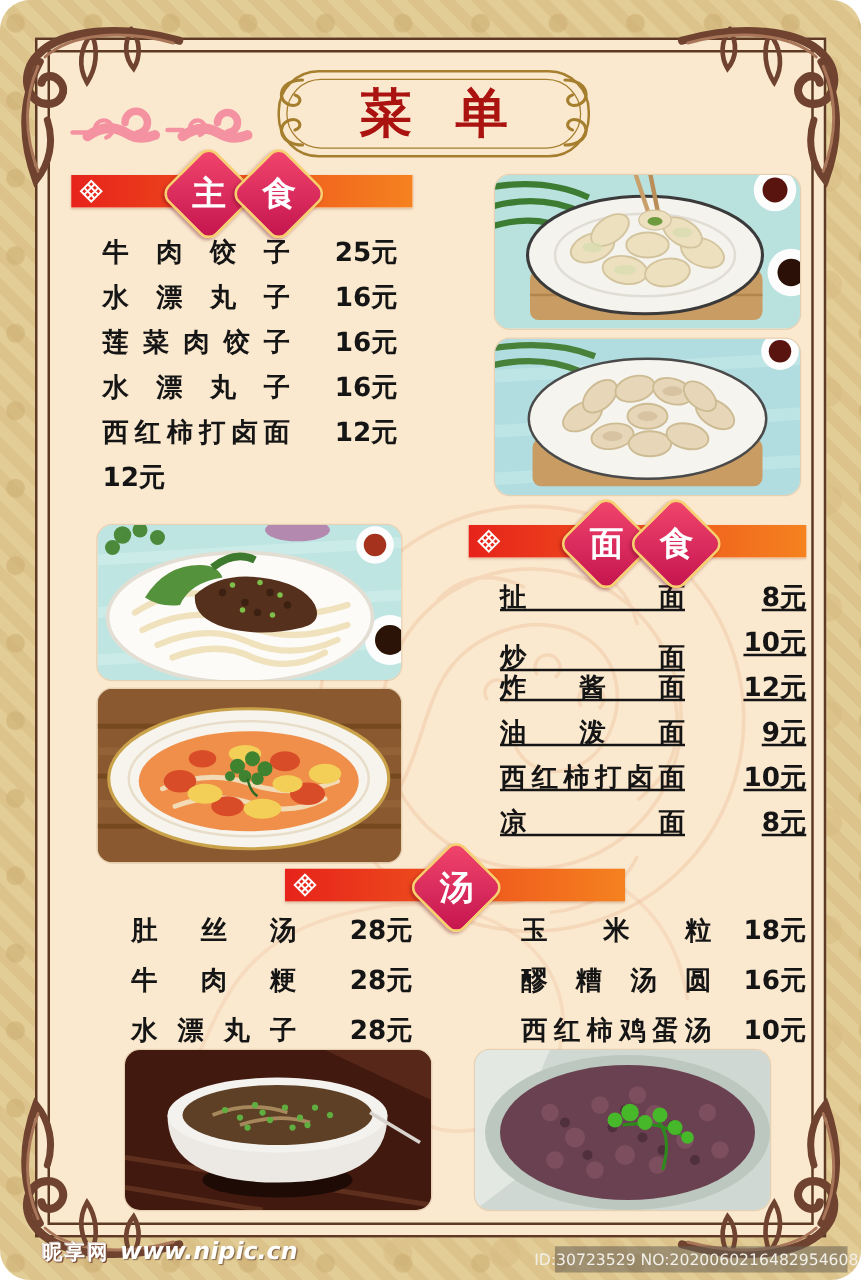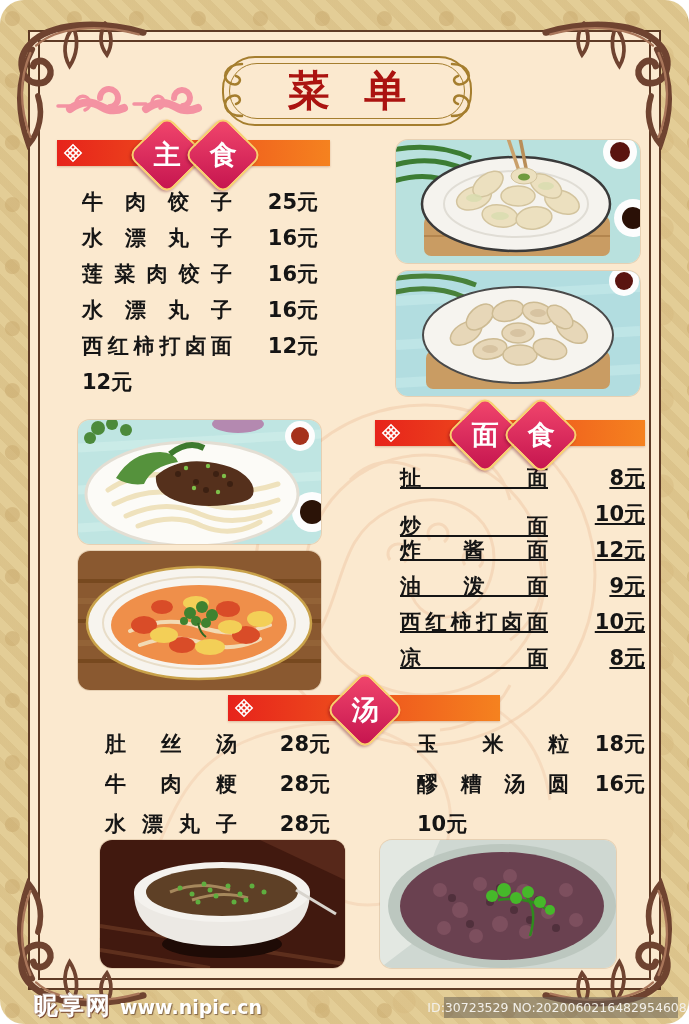--- a/index.html
+++ b/index.html
@@ -44,23 +44,23 @@
   .menu-row{display:flex;justify-content:space-between;align-items:flex-start;}
   .h36 .menu-row{height:36px;}
   .h40 .menu-row{height:40px;}
   .nm{display:inline-block;text-align:justify;text-align-last:justify;text-justify:inter-character;}
   .pr{text-align:right;white-space:nowrap;}
   
   .photo{position:absolute;border-radius:12px;overflow:hidden;z-index:3;box-shadow:0 0 0 1px rgba(150,110,70,.2);}
   .photo svg{display:block;}
   
   .wm{position:absolute;left:34px;top:990px;z-index:7;display:flex;align-items:baseline;color:#fff;}
-  .wm .logo{font-size:24px;font-weight:bold;letter-spacing:2px;
+  .wm .logo{font-size:16px;font-weight:bold;letter-spacing:2px;
     text-shadow:0 0 2px #7a4a33,1px 1px 0 #7a4a33,-1px -1px 0 #fff;}
-  .wm .url{font-size:19px;font-weight:bold;margin-left:8px;text-shadow:1px 1px 1px rgba(90,60,40,.7);}
+  .wm .url{font-size:19px;font-weight:bold;font-style:italic;margin-left:8px;text-shadow:1px 1px 1px rgba(90,60,40,.7);}
   .idbar{position:absolute;left:444px;top:997px;width:234px;height:21px;z-index:7;
     background:rgba(104,96,86,.55);color:#f2efe9;font-size:12.5px;display:flex;align-items:center;justify-content:center;white-space:nowrap;}
 </style>
 </head>
 <body>
 
 <div class="page">
 
   <div class="frame-outer"></div>
   <div class="frame-inner"></div>
@@ -411,20 +411,21 @@
   <div class="menu-list h40" style="left:393px;top:730px;width:228px;margin-left:24px;">
     <div class="menu-row">
       <span class="nm" style="width:152px;">玉米粒</span>
       <span class="pr">18元</span>
     </div>
     <div class="menu-row">
       <span class="nm" style="width:152px;">醪糟汤圆</span>
       <span class="pr">16元</span>
     </div>
     <div class="menu-row">
+      <span class="nm" style="width:152px;">西红柿鸡蛋汤</span>
       <span class="pr">10元</span>
     </div>
   </div>
 
   <div class="photo" style="left:100px;top:840px;width:245px;height:128px;">
     <svg width="245" height="128" viewBox="0 0 245 128">
       <rect width="245" height="128" fill="#41190f"></rect>
       <path d="M0 110 L110 128 M0 86 L245 124" stroke="#6b3a24" stroke-width="4" opacity=".7"></path>
       <path d="M160 0 L245 40 L245 0 Z" fill="#57281a"></path>
       <ellipse cx="122" cy="104" rx="60" ry="14" fill="#1e0b06"></ellipse>

